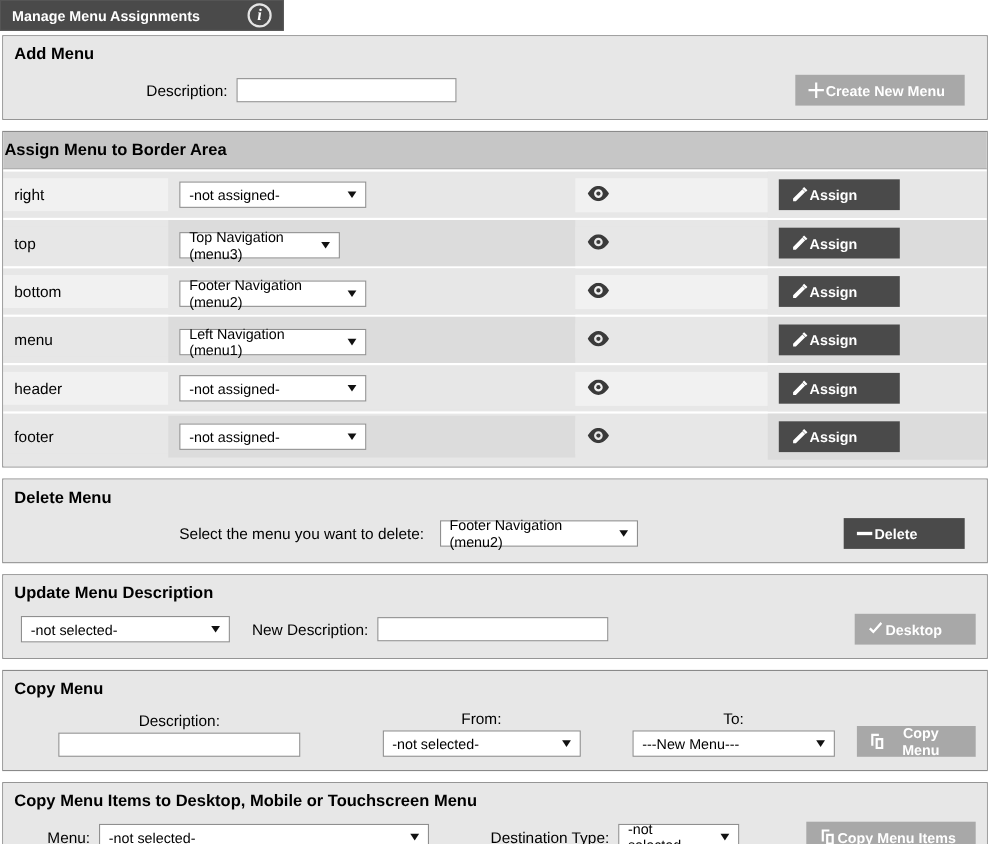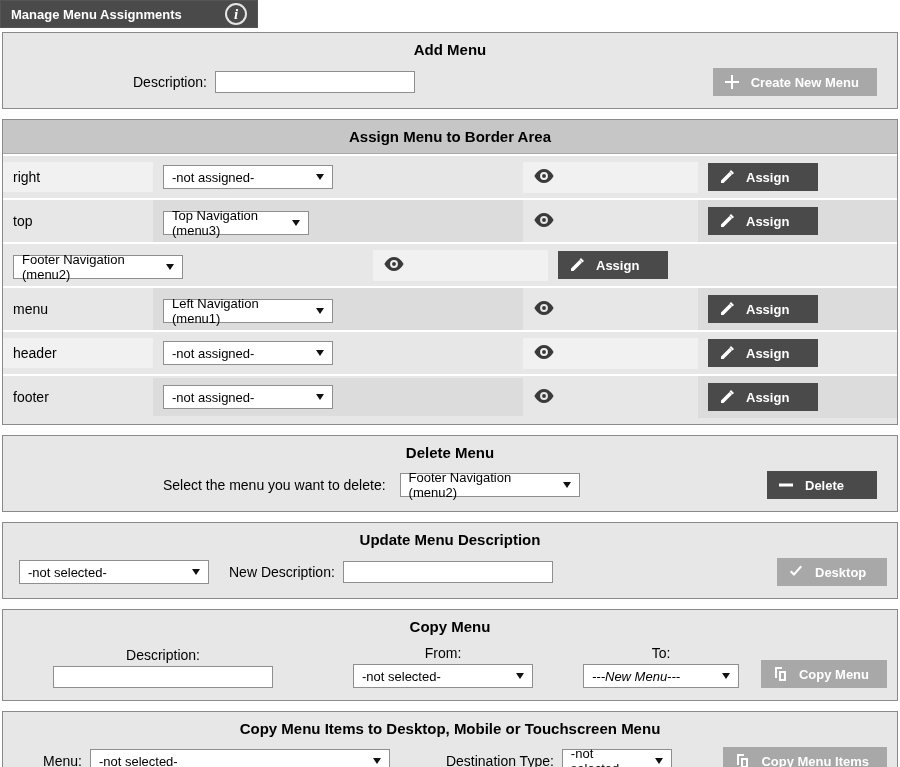--- a/index.html
+++ b/index.html
@@ -34,21 +34,20 @@
     border: 1px solid #8a8a8a;
     margin: 4px 2px 10px 2px;
   }
   .panel > .panel-body {
     background: #e7e7e7;
     padding: 8px 10px 12px 10px;
   }
   .panel h2 {
     font-size: 15px; font-weight: bold;
     margin: 0 0 10px 0;
-    text-align: center;
   }
 
   .row-horiz { display:flex; align-items:center; gap:8px; }
   .spacer { flex:1; }
 
   
   input[type=text].txt {
     border: 1px solid #8f8f8f; height: 22px;
     padding: 1px 4px; background: #fff; font-size: 13px;
   }
@@ -60,37 +59,36 @@
     user-select: none;
   }
   .select .caret {
     position: absolute; right: 8px; top: 50%; transform: translateY(-50%);
     width: 0; height: 0; border-left: 4px solid transparent;
     border-right: 4px solid transparent; border-top: 6px solid #111;
   }
 
   
   .btn {
-    display:inline-flex; align-items:center; gap:10px;
+    display:inline-flex; align-items:center; 
     border:none; cursor:pointer;
     height:28px; padding:0 18px 0 10px;
     font-size:13px; font-weight:bold; color:#fff;
     background:#4a4a4a;
   }
   .btn.wide { min-width:110px; }
   .btn.light { background:#a8a8a8; }
   .btn .ico { width:18px; height:18px; display:flex;align-items:center;justify-content:center;}
   .btn .ico svg { display:block; }
 
   
   .assign-hdr {
     background:#c6c6c6; padding:8px 1px;
     font-size:15px; font-weight:bold;
     border-bottom:1px solid #a9a9a9;
-    text-align:center;
   }
   .assign-rows { }
   .assign-row {
     display:flex; align-items:center;
     border-top:2px solid #fff;
   }
   .assign-row > div { padding:7px 10px; }
   .col-area   { width:150px; }
   .col-select { width:370px; }
   .col-eye    { width:175px; text-align:left; }
@@ -196,20 +194,21 @@
           <svg viewBox="0 0 16 16" width="16" height="16">
                   <path d="M2 11.5 10.5 3l2.5 2.5L4.5 14H2v-2.5zM12 1l3 3-1.5 1.5-3-3L12 1z" fill="#fff"></path>
                 </svg>
         </span>
         <span>Assign</span>
       </button>
     </div>
   </div>
 
   <div class="assign-row">
+    <div class="col-area">bottom</div>
     <div class="col-select">
       <div class="select" style="width:170px;">
         <span>Footer Navigation (menu2)</span>
         <span class="caret"></span>
       </div>
     </div>
     <div class="col-eye">
       <span class="eye">
         <svg viewBox="0 0 24 16" width="22" height="14">
                 <path d="M12 0C5 0 1 8 1 8s4 8 11 8 11-8 11-8S19 0 12 0zm0 12.5A4.5 4.5 0 1 1 16.5 8 4.5 4.5 0 0 1 12 12.5z" fill="#3a3a3a"></path>
@@ -373,21 +372,21 @@
       <div class="copy-col">
         <label>From:</label>
         <div class="select" style="width:180px;">
           <span>-not selected-</span>
           <span class="caret"></span>
         </div>
       </div>
       <div style="width:30px;"></div>
       <div class="copy-col">
         <label>To:</label>
-        <div class="select" style="width:156px;font-style:italic;">
+        <div class="select" style="width:184px;">
           <span>---New Menu---</span>
           <span class="caret"></span>
         </div>
       </div>
       <div class="spacer"></div>
       <button class="btn light" style="margin-right:0;">
         <span class="ico">
           <svg viewBox="0 0 16 16" width="16" height="16">
               <path d="M3 1h7v2H5v9H3V1zm4 4h7v10H7V5zm2 2v6h3V7H9z" fill="#fff"></path>
             </svg>

